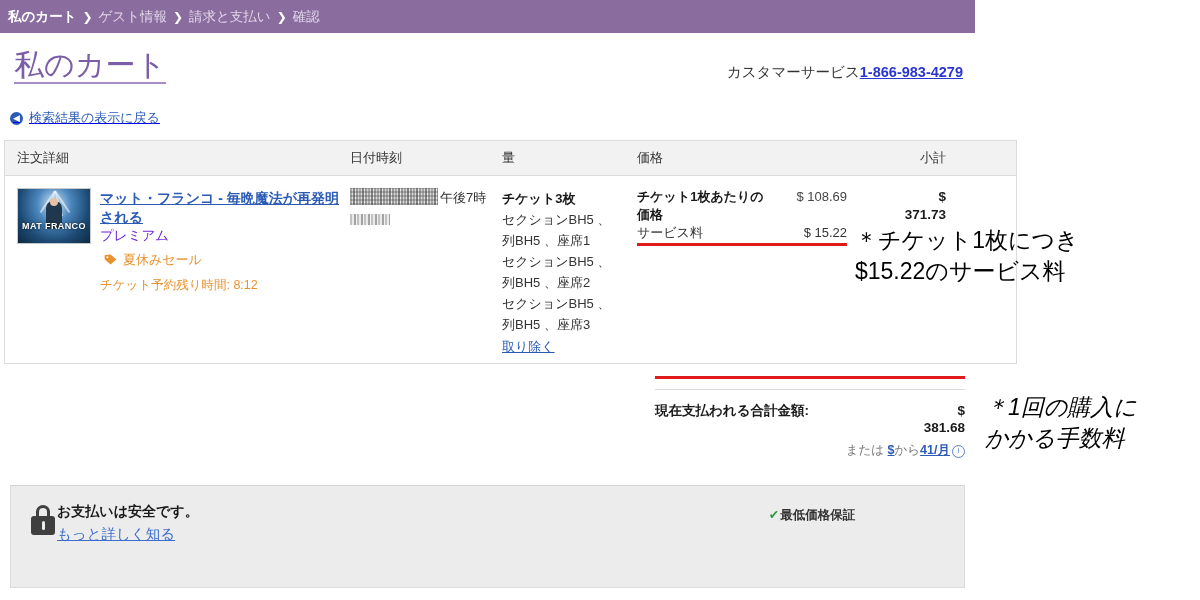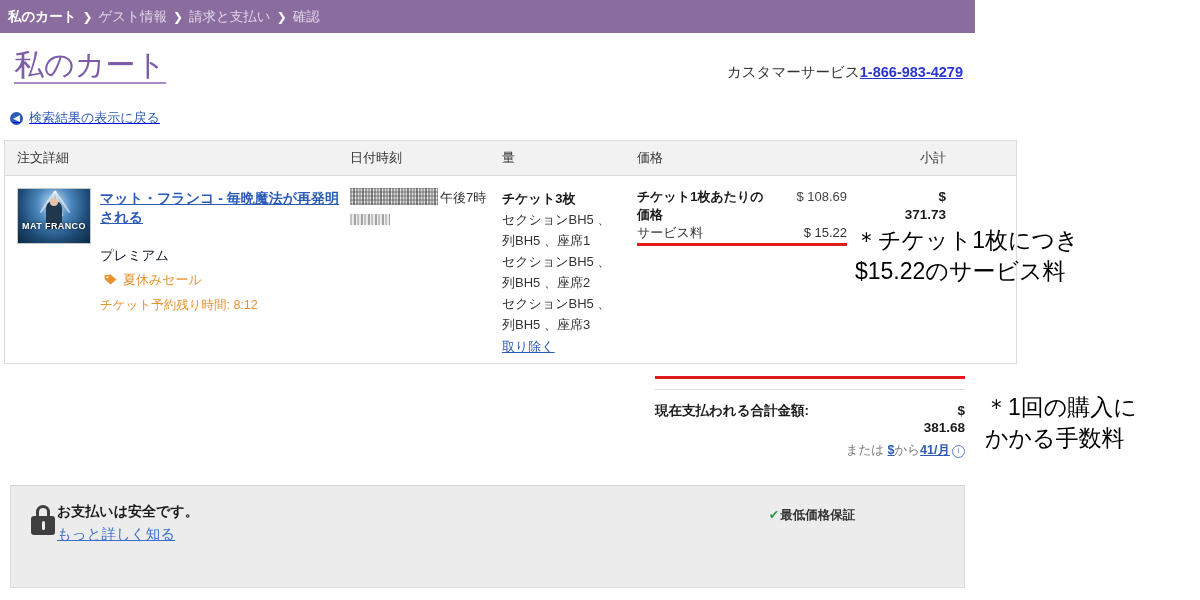--- a/index.html
+++ b/index.html
@@ -177,22 +177,22 @@
   .item-info { padding-top: 1px; }
   .item-title {
     font-size: 14px;
     font-weight: bold;
     color: #2b5bb5;
     line-height: 1.35;
     max-width: 235px;
   }
   .item-tier {
     font-size: 13.5px;
-    color: #0f172a;
-    margin-top: 20px;
+    color: #6d28d9;
+    margin-top: 0;
   }
   .promo {
     margin-top: 6px;
     font-size: 13px;
     color: #e8922e;
     display: flex;
     align-items: center;
     gap: 6px;
     padding-left: 4px;
   }
@@ -396,21 +396,21 @@
 
   
   .annot {
     position: absolute;
     font-size: 23px;
     color: #000;
     line-height: 1.35;
     white-space: pre-line;
   }
   .annot-fee  { left: 855px; top: 225px; }
-  .annot-proc { left: 985px; top: 392px; }
+  .annot-proc { left: 985px; top: 392px; font-style: italic; }
 </style>
 </head>
 <body>
 
 <div class="crumb-bar">
   <span class="crumb active">私のカート</span>
   <span class="crumb-sep">❯</span>
   <span class="crumb">ゲスト情報</span>
   <span class="crumb-sep">❯</span>
   <span class="crumb">請求と支払い</span>

